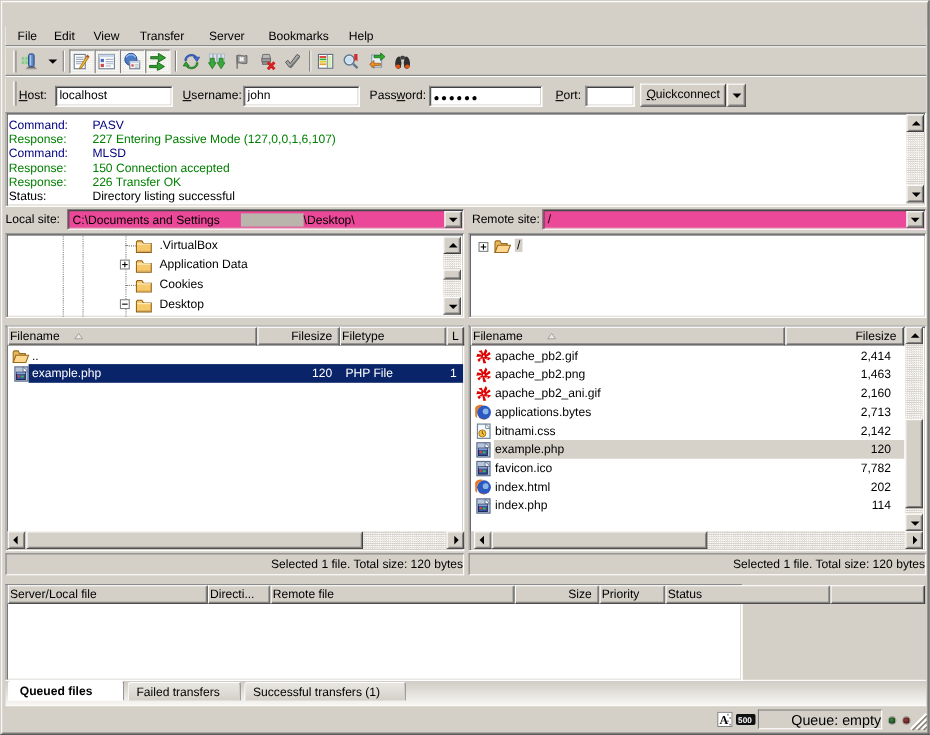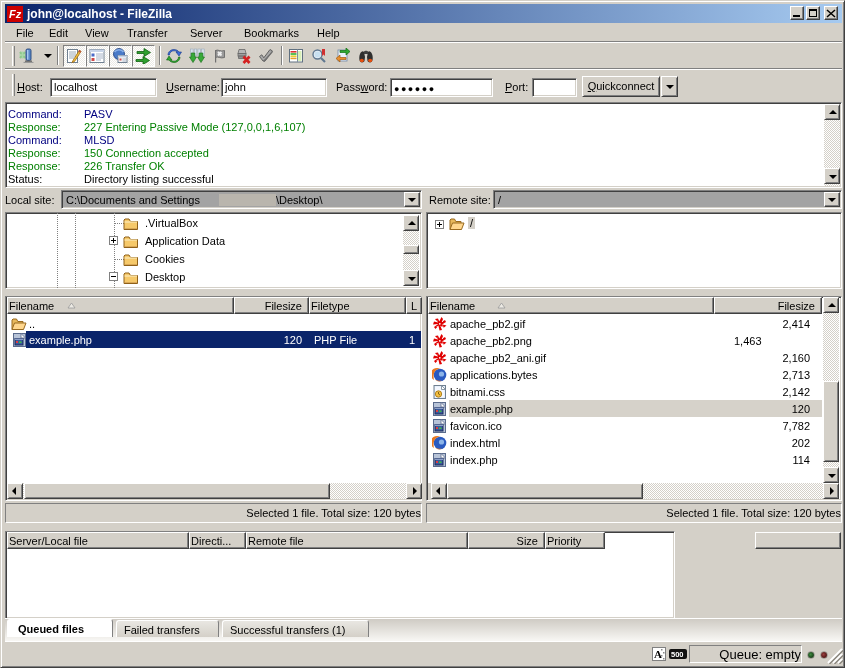--- a/index.html
+++ b/index.html
@@ -61,21 +61,21 @@
   box-shadow: inset 1px 1px 0 #D4D0C8, inset -1px -1px 0 #808080; }
 .arr { position:absolute; width:0; height:0; }
 .arr.up { left:4px; top:5px; border-left:4px solid transparent; border-right:4px solid transparent; border-bottom:4px solid #000; }
 .arr.dn { left:4px; top:6px; border-left:4px solid transparent; border-right:4px solid transparent; border-top:4px solid #000; }
 .arr.lf { left:4px; top:3px; border-top:4px solid transparent; border-bottom:4px solid transparent; border-right:4px solid #000; }
 .arr.rt { left:6px; top:3px; border-top:4px solid transparent; border-bottom:4px solid transparent; border-left:4px solid #000; }
 .sbthumb { position:absolute; background:#D4D0C8;
   border:1px solid #fff; border-right-color:#404040; border-bottom-color:#404040;
   box-shadow: inset 1px 1px 0 #D4D0C8, inset -1px -1px 0 #808080; }
 
-.combo { position:absolute; height:19px; background:#a3a3a3;
+.combo { position:absolute; height:19px; background:#ec4899;
   border:1px solid #808080; border-right-color:#fff; border-bottom-color:#fff;
   box-shadow: inset 1px 1px 0 #404040, inset -1px -1px 0 #D4D0C8; padding-left: 28px; }
 .combo .cbtn { position:absolute; right:1px; top:1px; width:16px; height:15px; background:#D4D0C8;
   border:1px solid #fff; border-right-color:#404040; border-bottom-color:#404040;
   box-shadow: inset -1px -1px 0 #808080; }
 .combo .ctxt { position:absolute; left:4px; top:3px; white-space:pre; }
 
 .whitebox { position:absolute; background:#fff;
   border:1px solid #808080; border-right-color:#fff; border-bottom-color:#fff;
   box-shadow: inset 1px 1px 0 #404040, inset -1px -1px 0 #D4D0C8; }
@@ -93,37 +93,20 @@
 
 .tab { position:absolute; top:0; height:19px; background:#D4D0C8;
   border:1px solid #fff; border-right-color:#808080; border-bottom:none;
   border-radius:3px 3px 0 0; padding:3px 0 0 7px; }
 .led { position:absolute; width:9px; height:9px; border-radius:50%; }
 </style>
 </head>
 <body>
 <div id="win">
 
-  <div id="titlebar" class="abs">
-    <svg class="abs" style="left:2px;top:2px" width="16" height="16" viewBox="0 0 16 16">
-      <rect x="0" y="0" width="16" height="16" fill="#cc0000"></rect>
-      <text x="2" y="12" fill="#fff" font-size="11" font-weight="bold" font-style="italic" font-family="Liberation Sans">Fz</text>
-    </svg>
-    <span class="txt">john@localhost - FileZilla</span>
-    <div class="capbtn" style="right:38px">
-        <div style="position:absolute;left:2px;top:8px;width:7px;height:2px;background:#000"></div>
-      </div>
-    <div class="capbtn" style="right:22px">
-        <div style="position:absolute;left:2px;top:2px;width:8px;height:8px;border:1px solid #000;border-top-width:2px"></div>
-      </div>
-    <div class="capbtn" style="right:4px;width:14px"></div>
-    <svg class="abs" style="right:6px;top:5px" width="10" height="9" viewBox="0 0 10 9">
-        <path d="M1 1 L9 8 M9 1 L1 8" stroke="#000" stroke-width="1.5"></path>
-      </svg>
-  </div>
 
   <div id="menubar" class="abs">
     <span style="left:11px">File</span>
       <span style="left:44px">Edit</span>
       <span style="left:80px">View</span>
     <span style="left:122px">Transfer</span>
       <span style="left:185px">Server</span>
       <span style="left:239px">Bookmarks</span>
     <span style="left:312px">Help</span>
   </div>
@@ -374,21 +357,21 @@
     <div id="rrows" class="abs" style="left:1px;top:18px;width:394px">
         <svg class="ico16" style="left:4px;top:1px" viewBox="0 0 16 16">
           <use href="#g-apache"></use>
         </svg>
         <div class="cell" style="left:22px;top:3px">apache_pb2.gif</div>
         <div class="cell" style="left:290px;top:3px;width:92px;text-align:right">2,414</div>
         <svg class="ico16" style="left:4px;top:18px" viewBox="0 0 16 16">
           <use href="#g-apache"></use>
         </svg>
         <div class="cell" style="left:22px;top:20px">apache_pb2.png</div>
-        <div class="cell" style="left:306px;top:20px;width:92px;text-align:left">1,463</div>
+        <div class="cell" style="left:290px;top:20px;width:92px;text-align:right">1,463</div>
         <svg class="ico16" style="left:4px;top:35px" viewBox="0 0 16 16">
           <use href="#g-apache"></use>
         </svg>
         <div class="cell" style="left:22px;top:37px">apache_pb2_ani.gif</div>
         <div class="cell" style="left:290px;top:37px;width:92px;text-align:right">2,160</div>
         <svg class="ico16" style="left:4px;top:52px" viewBox="0 0 16 16">
           <use href="#g-html"></use>
         </svg>
         <div class="cell" style="left:22px;top:54px">applications.bytes</div>
         <div class="cell" style="left:290px;top:54px;width:92px;text-align:right">2,713</div>
@@ -443,20 +426,21 @@
 
   <div class="abs sunkg" style="left:4px;top:502px;width:417px;height:20px;padding:3px 0 0 4px">Selected 1 file. Total size: 120 bytes</div>
   <div class="abs sunkg" style="left:425px;top:502px;width:416px;height:20px;padding:3px 0 0 4px">Selected 1 file. Total size: 120 bytes</div>
 
   <div class="whitebox" id="queue" style="left:4px;top:530px;width:670px;height:88px">
     <div class="hdrbtn" style="left:1px;width:182px">Server/Local file</div>
     <div class="hdrbtn" style="left:183px;width:57px">Directi...</div>
     <div class="hdrbtn" style="left:240px;width:222px">Remote file</div>
     <div class="hdrbtn r" style="left:462px;width:77px">Size</div>
     <div class="hdrbtn" style="left:539px;width:60px">Priority</div>
+    <div class="hdrbtn" style="left:599px;width:150px">Status</div>
     <div class="hdrbtn" style="left:749px;width:86px"></div>
   </div>
 
   <div class="abs" id="tabstrip" style="left:4px;top:617px;width:837px;height:23px;border-top:1px solid #fff;background:linear-gradient(#CFCBC4,#F8F7F4)">
     <div class="tab" style="left:2px;top:0;height:18px;width:106px;background:#fff;font-weight:bold;padding-left:10px">Queued files</div>
     <div class="tab" style="left:111px;top:1px;height:17px;width:103px;background:linear-gradient(#E9E7E2,#D4D0C8)">Failed transfers</div>
     <div class="tab" style="left:217px;top:1px;height:17px;width:147px;background:linear-gradient(#E9E7E2,#D4D0C8)">Successful transfers (1)</div>
   </div>
 
   <div class="abs" id="statusbar" style="left:4px;top:640px;width:837px;height:24px;background:#D4D0C8;border-top:1px solid #fff">

